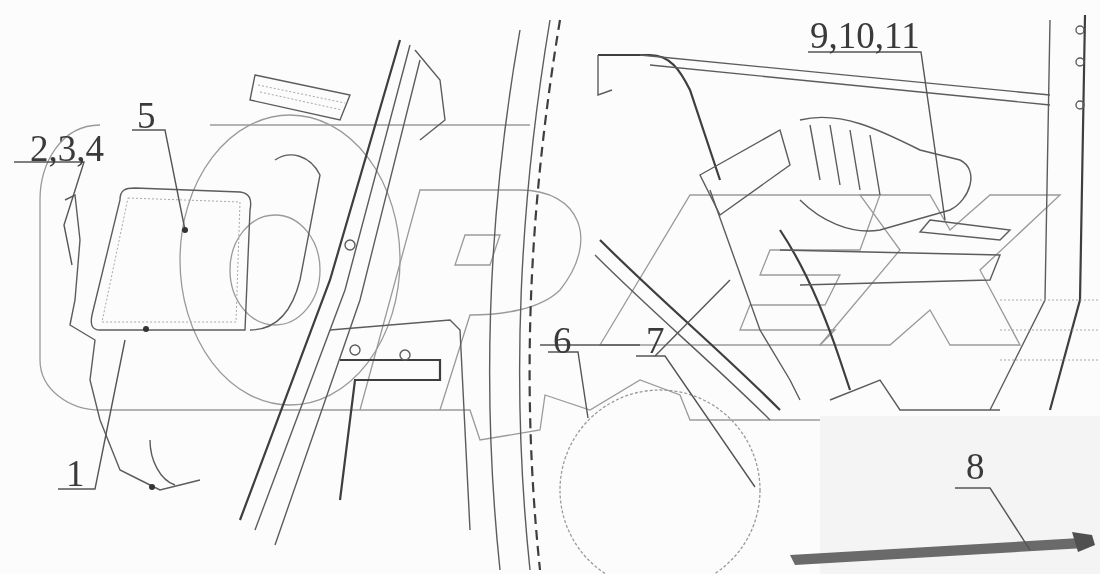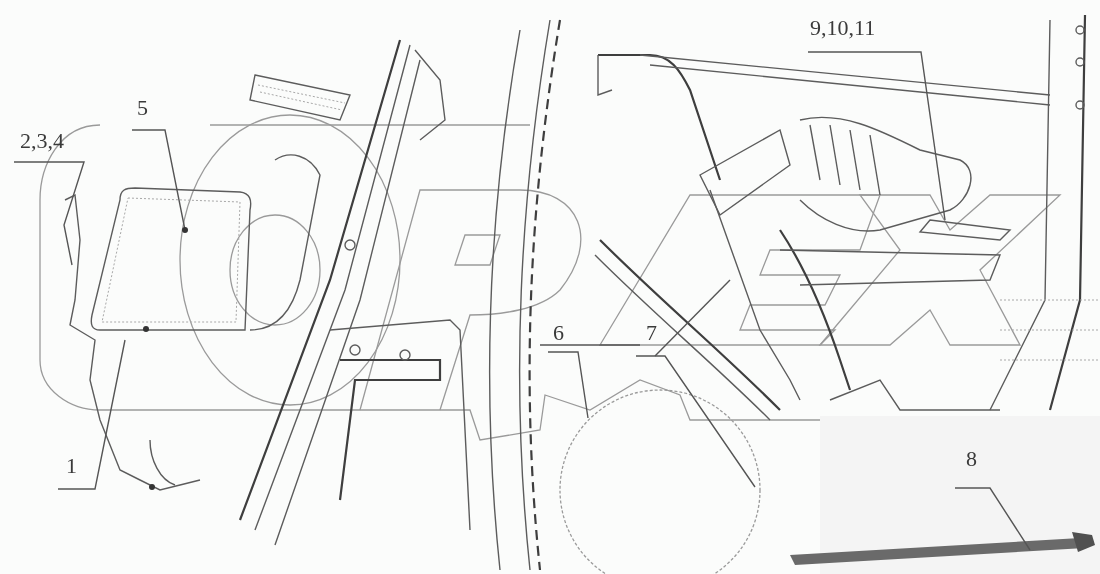--- a/index.html
+++ b/index.html
@@ -1,19 +1,19 @@
 <!DOCTYPE html>
 <html><head>
 <meta charset="utf-8">
 <style>
   html, body { margin: 0; padding: 0; background: #ffffff; }
   body { width: 1100px; height: 574px; overflow: hidden; position: relative; font-family: "DejaVu Serif", "Liberation Serif", serif; }
   #canvas { position: absolute; left: 0; top: 0; width: 1100px; height: 574px; background: #fbfcfb; }
   svg { position: absolute; left: 0; top: 0; }
-  .callout-label { position: absolute; font-family: "Liberation Serif", "DejaVu Serif", serif; font-size: 22px; color: #3a3a3a; line-height: 1; white-space: nowrap; }
+  .callout-label { position: absolute; font-family: "Liberation Serif", "DejaVu Serif", serif; font-size: 37px; color: #3a3a3a; line-height: 1; white-space: nowrap; }
   .watermark-line { fill: none; stroke: #9a9a9a; stroke-width: 1.3; }
   .part-line { fill: none; stroke: #5c5c5c; stroke-width: 1.4; }
   .part-thin { fill: none; stroke: #a8a8a8; stroke-width: 1; stroke-dasharray: 2 2; }
   .part-dark { fill: none; stroke: #3e3e3e; stroke-width: 2.2; }
   .leader { fill: none; stroke: #555; stroke-width: 1.4; }
 </style>
 </head>
 <body>
 
 <div id="canvas">
@@ -94,19 +94,19 @@
       <path class="leader" d="M548 352 L578 352 L588 418"></path>
       <path class="leader" d="M636 356 L665 356 L755 487"></path>
       <path class="leader" d="M655 356 L730 280"></path>
       <path class="leader" d="M955 488 L990 488 L1030 550"></path>
       <path class="leader" d="M808 52 L921 52 L945 220"></path>
       <path class="leader" d="M540 345 L640 345"></path>
     </g>
   </svg>
 
   <div class="callout-label" style="left:66px; top:455px;">1</div>
-  <div class="callout-label" style="left:20px; top:130px;">2,3,4</div>
+  <div class="callout-label" style="left:30px; top:130px;">2,3,4</div>
   <div class="callout-label" style="left:137px; top:97px;">5</div>
   <div class="callout-label" style="left:553px; top:322px;">6</div>
   <div class="callout-label" style="left:646px; top:322px;">7</div>
   <div class="callout-label" style="left:966px; top:448px;">8</div>
   <div class="callout-label" style="left:810px; top:17px;">9,10,11</div>
 </div>
 
 </body></html>

